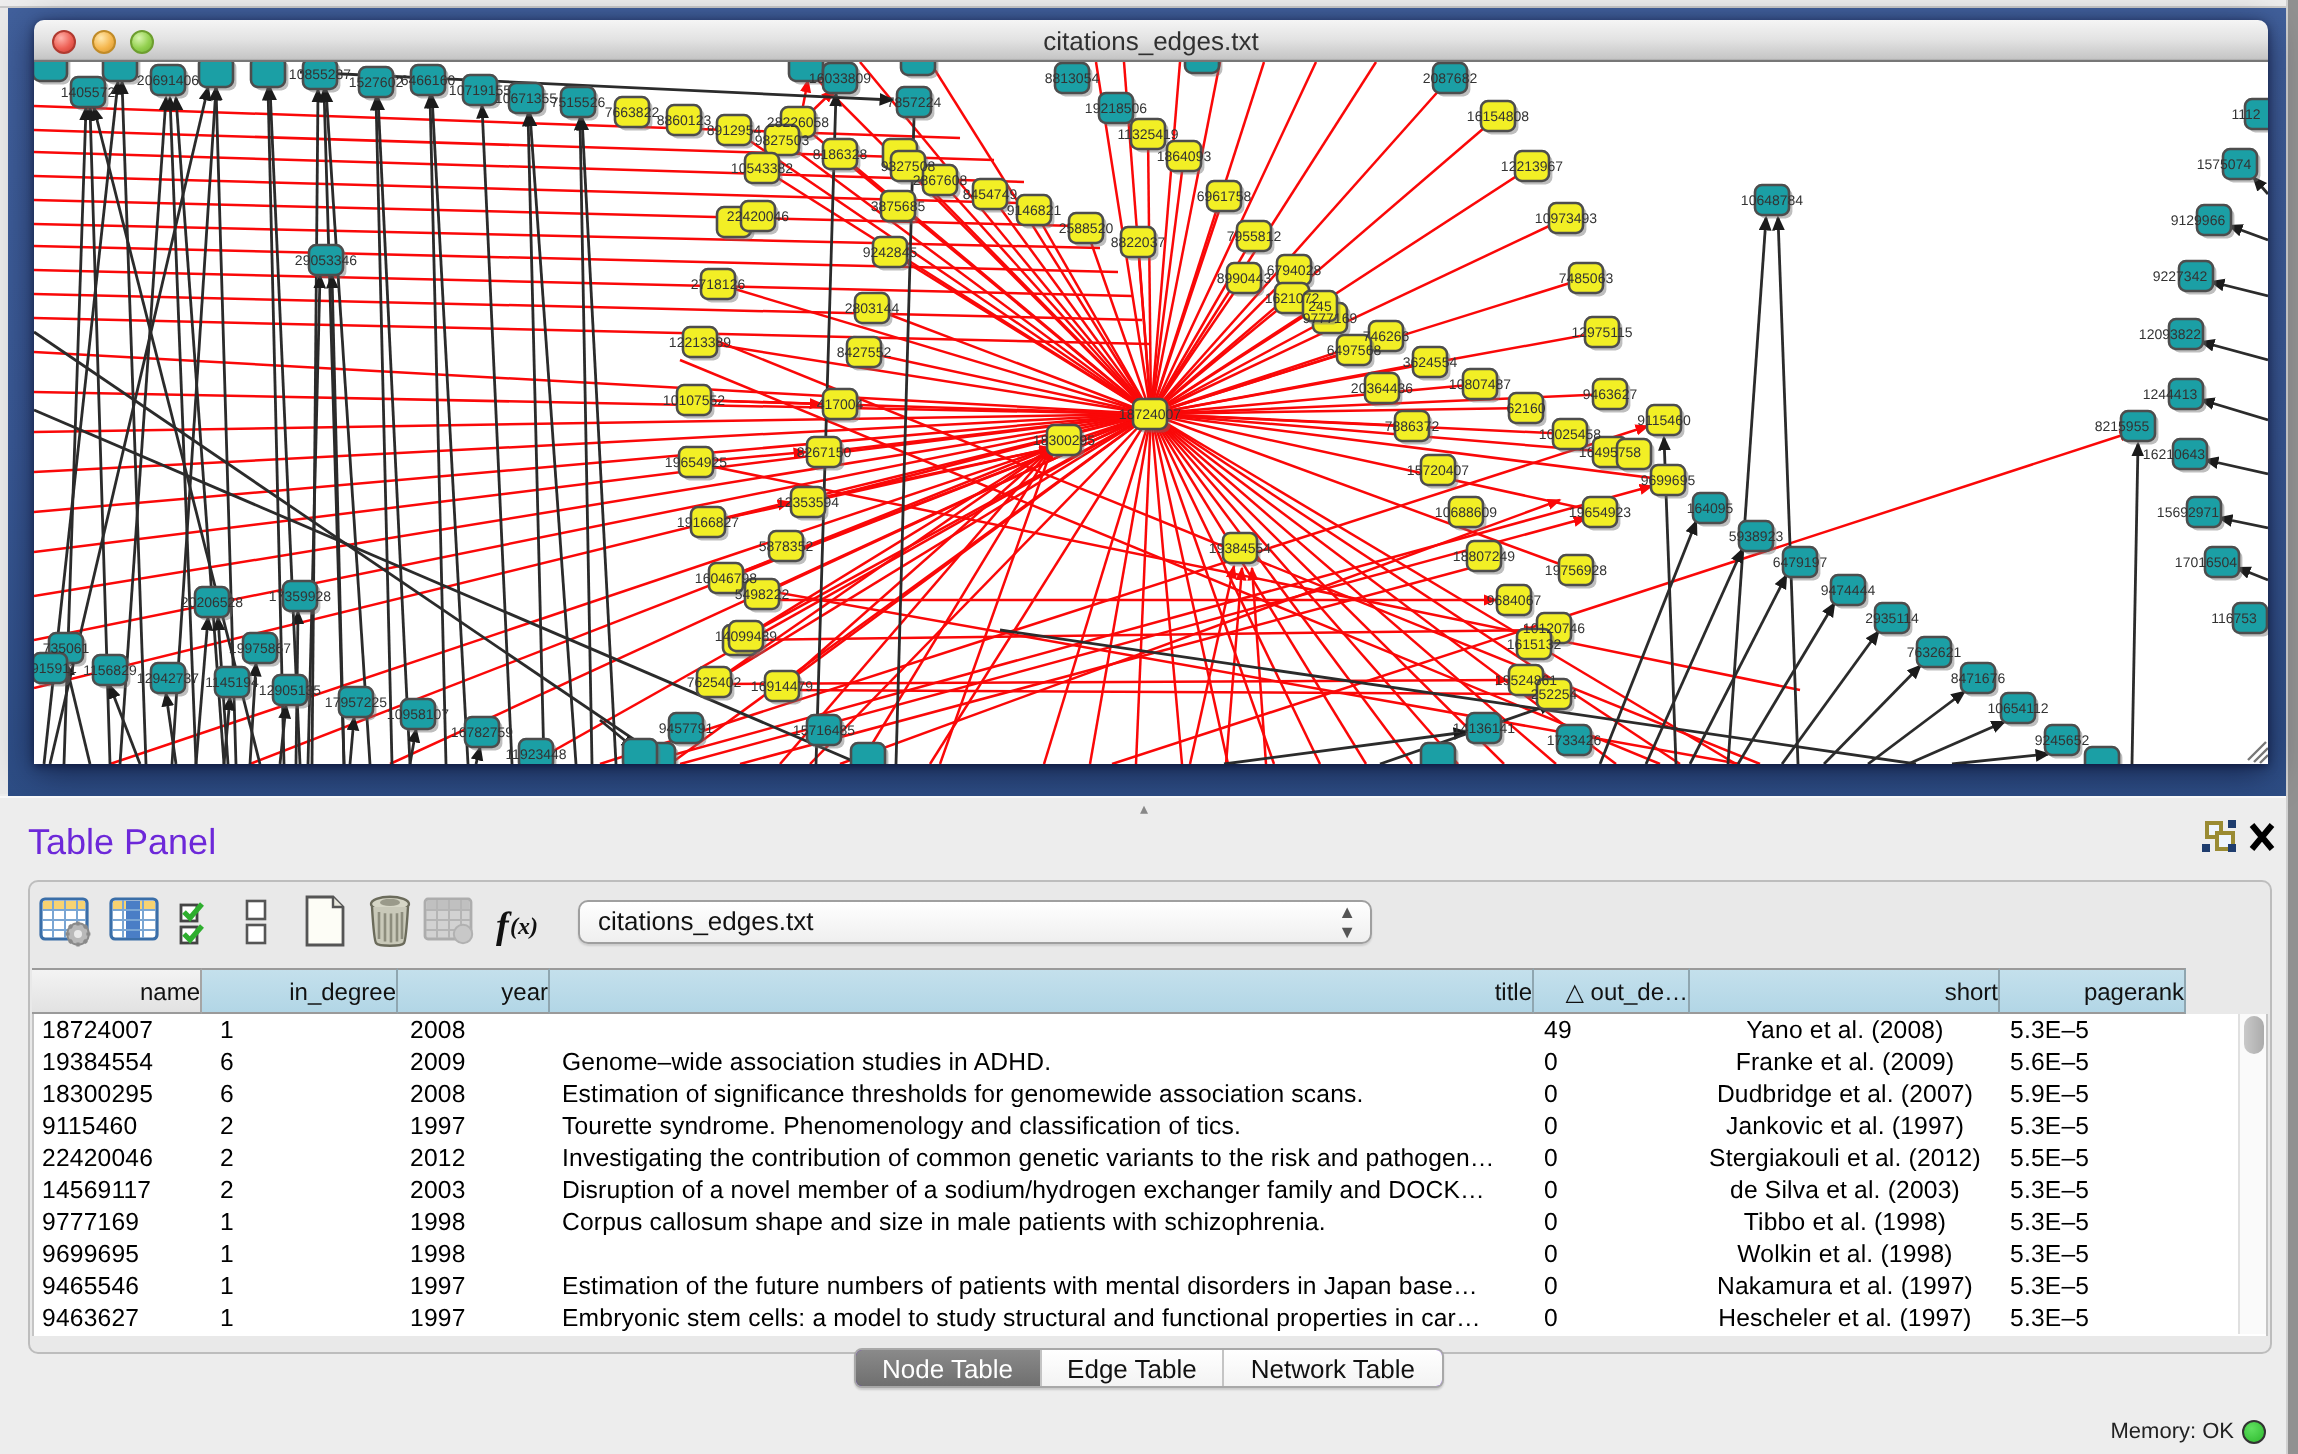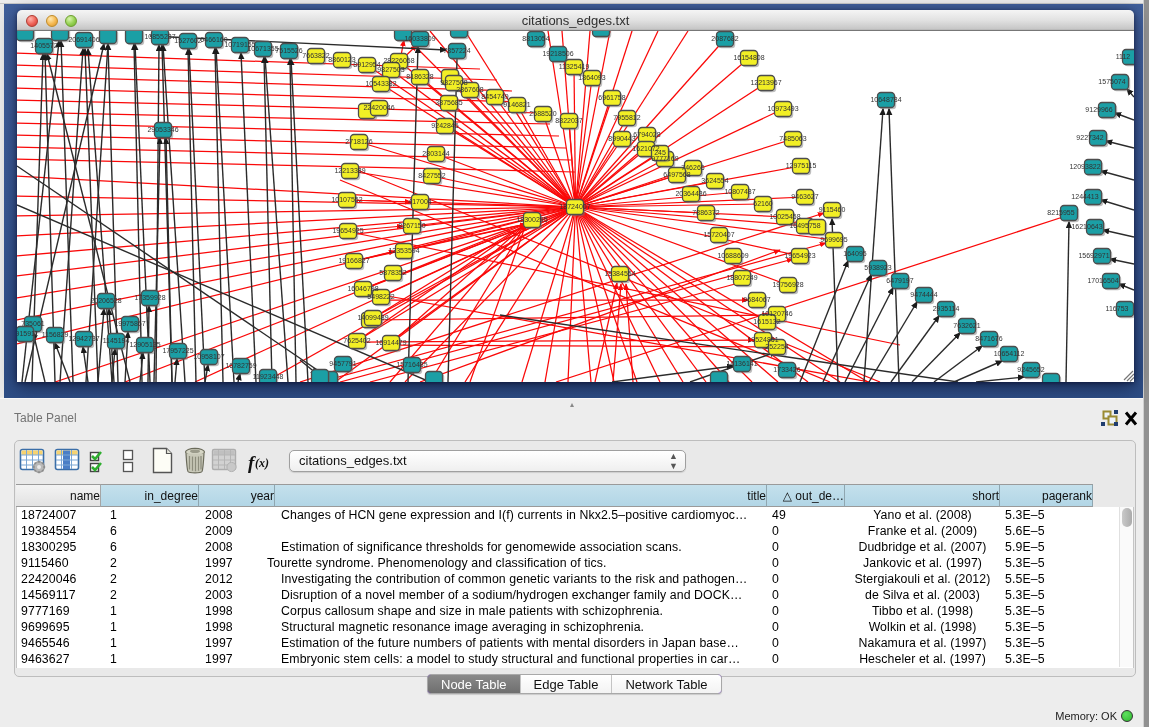--- a/index.html
+++ b/index.html
@@ -7,21 +7,21 @@
 #bluepanel {position:absolute;left:4px;top:4px;width:1140px;height:394px;background:linear-gradient(180deg,#41609c 0%,#395894 55%,#2d4d85 100%)}
 #rightstrip {position:absolute;left:1143px;top:0;width:6px;height:727px;background:#919191;border-left:1px solid #d0d0d0}
 #topstrip {position:absolute;left:0;top:0;width:1144px;height:4px;background:#ededed;border-bottom:1px solid #c9c9c9}
 #leftstrip {position:absolute;left:0;top:4px;width:4px;height:393px;background:#e9e9e9}
 #window {position:absolute;left:17px;top:10px;width:1117px;height:372px;border-radius:5px 5px 0 0;box-shadow:0 4px 18px rgba(0,0,25,0.55), 0 1px 4px rgba(0,0,30,0.5)}
 #titlebar {position:absolute;left:0;top:0;width:1117px;height:21px;border-radius:5px 5px 0 0;background:linear-gradient(180deg,#f5f5f5 0%,#e2e2e2 50%,#c6c6c6 96%,#a8a8a8 100%);border-bottom:1px solid #777;}
 #titlebar .t {position:absolute;left:0;right:0;top:3px;text-align:center;font-size:13px;color:#303030}
 .light {position:absolute;top:4.5px;width:12px;height:12px;border-radius:50%}
 #graphbg {position:absolute;left:0;top:21px;width:1117px;height:351px;background:#fff}
 #tpanel {position:absolute;left:0;top:398px;width:1143px;height:329px;background:#ededed;border-top:1px solid #f8f8f8}
-#tptitle {position:absolute;left:14px;top:411px;font-size:12px;color:#737373}
+#tptitle {position:absolute;left:14px;top:411px;font-size:18px;color:#6d28d9}
 #container {position:absolute;left:14px;top:440px;width:1122px;height:237px;border:1px solid #bdbdbd;border-radius:5px;background:#e9e9e9}
 #combo {position:absolute;left:289px;top:450px;width:397px;height:22px;border:1px solid #9f9f9f;border-radius:5px;background:linear-gradient(180deg,#ffffff,#efefef);box-shadow:0 1px 1px rgba(0,0,0,0.12);font-size:13px;color:#111;line-height:20px;padding-left:9px}
 #combo .arr {position:absolute;right:7px;top:0;font-size:9px;color:#555;line-height:10px}
 .hc {position:absolute;top:484px;height:23px;background:linear-gradient(180deg,#c4e0ec,#b2d6e6);border-right:1px solid #8fa6b0;border-top:1px solid #9a9a9a;border-bottom:1px solid #9a9a9a;text-align:right;font-size:12px;color:#111;line-height:22px}
 .hc.gray {background:linear-gradient(180deg,#f3f3f3,#e2e2e2);border-right:1px solid #a5a5a5}
 #tbody {position:absolute;left:16px;top:507px;width:1118px;height:161px;background:#fff;border-left:1px solid #c5c5c5;border-right:1px solid #c5c5c5}
 .row {position:absolute;left:16px;width:1100px;height:16px;font-size:12.3px;letter-spacing:0.1px;color:#000}
 .row span {position:absolute;top:0;white-space:nowrap;line-height:16px}
 .row .ctr {text-align:center}
 #vsb {position:absolute;left:1119px;top:507px;width:14px;height:160px;background:#fafafa;border-left:1px solid #e0e0e0}
@@ -744,47 +744,47 @@
 <div class="hc" style="left:199px;width:76px">year</div>
 <div class="hc" style="left:275px;width:492px">title</div>
 <div class="hc" style="left:767px;width:78px">△ out_de…</div>
 <div class="hc" style="left:845px;width:155px">short</div>
 <div class="hc" style="left:1000px;width:93px">pagerank</div>
 <div id="tbody"></div>
 <div class="row" style="top:507px">
     <span style="left:5px">18724007</span>
     <span style="left:94px">1</span>
     <span style="left:189px">2008</span>
-    <span style="left:265px">Changes of HCN gene expression and I(f) currents in Nkx2.5–positive cardiomyoc…</span>
     <span style="left:756px">49</span>
     <span class="ctr" style="left:829px;width:155px">Yano et al. (2008)</span>
     <span style="left:989px">5.3E–5</span>
   </div>
 <div class="row" style="top:523px">
     <span style="left:5px">19384554</span>
     <span style="left:94px">6</span>
     <span style="left:189px">2009</span>
+    <span style="left:265px">Genome–wide association studies in ADHD.</span>
     <span style="left:756px">0</span>
     <span class="ctr" style="left:829px;width:155px">Franke et al. (2009)</span>
     <span style="left:989px">5.6E–5</span>
   </div>
 <div class="row" style="top:539px">
     <span style="left:5px">18300295</span>
     <span style="left:94px">6</span>
     <span style="left:189px">2008</span>
     <span style="left:265px">Estimation of significance thresholds for genomewide association scans.</span>
     <span style="left:756px">0</span>
     <span class="ctr" style="left:829px;width:155px">Dudbridge et al. (2007)</span>
     <span style="left:989px">5.9E–5</span>
   </div>
 <div class="row" style="top:555px">
     <span style="left:5px">9115460</span>
     <span style="left:94px">2</span>
     <span style="left:189px">1997</span>
-    <span style="left:251px">Tourette syndrome. Phenomenology and classification of tics.</span>
+    <span style="left:265px">Tourette syndrome. Phenomenology and classification of tics.</span>
     <span style="left:756px">0</span>
     <span class="ctr" style="left:829px;width:155px">Jankovic et al. (1997)</span>
     <span style="left:989px">5.3E–5</span>
   </div>
 <div class="row" style="top:571px">
     <span style="left:5px">22420046</span>
     <span style="left:94px">2</span>
     <span style="left:189px">2012</span>
     <span style="left:265px">Investigating the contribution of common genetic variants to the risk and pathogen…</span>
     <span style="left:756px">0</span>
@@ -806,21 +806,20 @@
     <span style="left:189px">1998</span>
     <span style="left:265px">Corpus callosum shape and size in male patients with schizophrenia.</span>
     <span style="left:756px">0</span>
     <span class="ctr" style="left:829px;width:155px">Tibbo et al. (1998)</span>
     <span style="left:989px">5.3E–5</span>
   </div>
 <div class="row" style="top:619px">
     <span style="left:5px">9699695</span>
     <span style="left:94px">1</span>
     <span style="left:189px">1998</span>
-    <span style="left:265px">Structural magnetic resonance image averaging in schizophrenia.</span>
     <span style="left:756px">0</span>
     <span class="ctr" style="left:829px;width:155px">Wolkin et al. (1998)</span>
     <span style="left:989px">5.3E–5</span>
   </div>
 <div class="row" style="top:635px">
     <span style="left:5px">9465546</span>
     <span style="left:94px">1</span>
     <span style="left:189px">1997</span>
     <span style="left:265px">Estimation of the future numbers of patients with mental disorders in Japan base…</span>
     <span style="left:756px">0</span>

